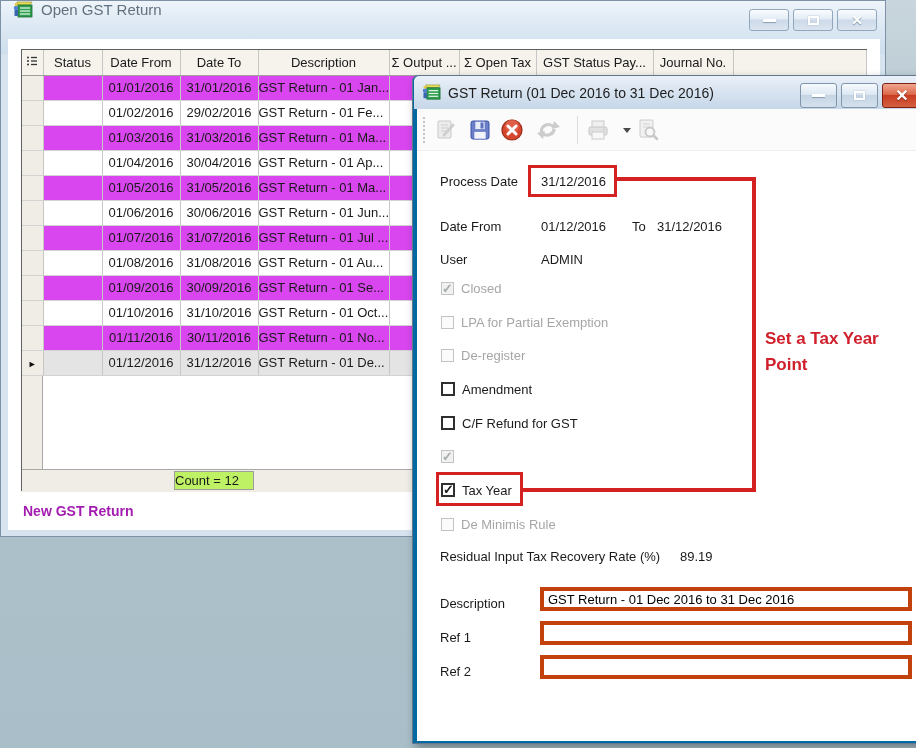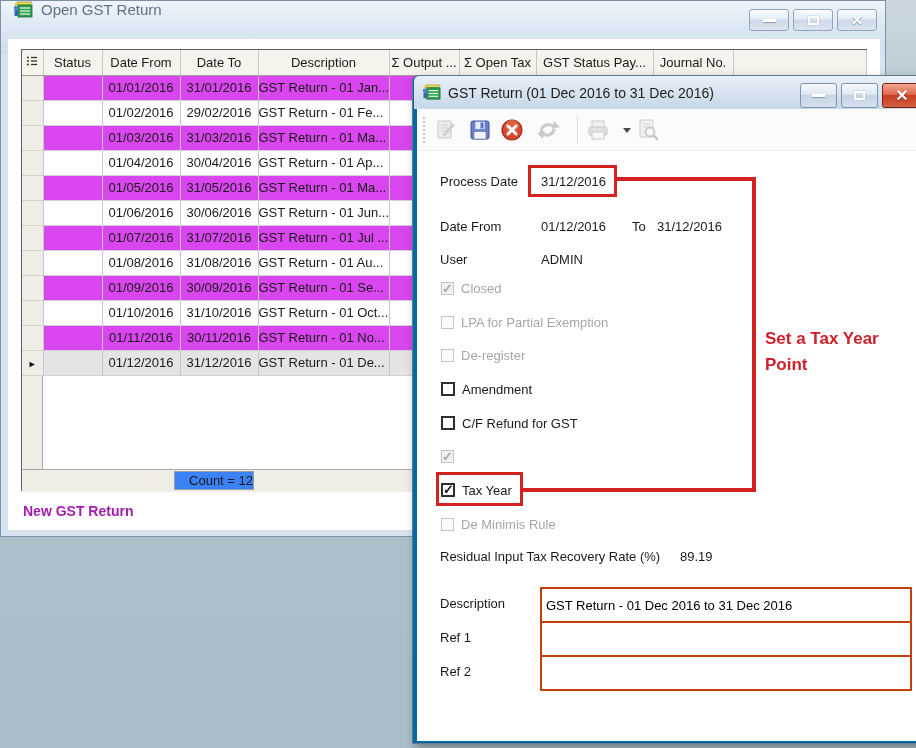--- a/index.html
+++ b/index.html
@@ -32,22 +32,22 @@
   tr.green td { background:#d946ef; }
   tr.green td.sel { background:#efede6; }
   tr.selected td { background:#e4e4e4 !important; }
   tr.selected td.sel { background:#efede6 !important; }
   tr.selected td.sel::after { content:"►"; font-size:9px; color:#111; }
   td.c { text-align:center; }
   td.dsc { text-align:left; padding-left:4px; }
   .gfill { position:relative; height:94px; background:#fff; border-bottom:1px solid #a8a8a8; }
   .gfill .selstrip { position:absolute; left:0; top:0; width:21px; height:100%; background:#efede6; border-right:1px solid #a8a8a8; }
   .gfoot { position:relative; height:22px; background:#efede6; }
-  .countbox { position:absolute; left:152px; top:1px; width:80px; height:19px; background:#3b82f6;
-    border:1px solid #9d9d9d; text-align:right; line-height:18px; }
+  .countbox { position:absolute; left:152px; top:1px; width:80px; height:19px; background:#bef264;
+    border:1px solid #9d9d9d; text-align:left; line-height:18px; }
   .newlink { position:absolute; left:15px; top:464px; color:#a21caf; font-weight:bold; font-size:14px; cursor:pointer; }
 
   
   .dlg { position:absolute; left:412px; top:75px; width:522px; height:669px;
     background:#0369a1; border:1px solid #63788e; border-radius:6px 6px 0 0;
     box-shadow:3px 4px 10px rgba(0,0,0,.35); z-index:10; }
   .dlg-title { position:absolute; left:1px; top:0; width:519px; height:33px; border-radius:5px 5px 0 0;
     background:linear-gradient(180deg,#e9f0f8 0%,#d7e3f0 50%,#c6d7e8 100%);
     display:flex; align-items:center; }
   .dlg-title .ttl { color:#1d1d1d; font-size:14px; margin-left:6px; }
@@ -61,22 +61,22 @@
 
   .tbar { position:absolute; left:0; top:0; width:100%; height:42px; background:#fbfbfb; border-bottom:1px solid #efefef; }
   .grip { position:absolute; left:6px; top:8px; height:26px; width:0; border-left:2px dotted #c4c4c4; }
   .tico { position:absolute; top:8px; width:26px; height:26px; display:flex; align-items:center; justify-content:center; }
   .tsep { position:absolute; left:160px; top:7px; height:28px; width:0; border-left:1px solid #dcdcdc; }
   .caret { position:absolute; left:206px; top:19px; width:0; height:0;
     border-left:4px solid transparent; border-right:4px solid transparent; border-top:5px solid #4a4a4a; }
 
   .flabel { position:absolute; white-space:nowrap; }
   .fvalue { position:absolute; white-space:nowrap; }
-  .tinput { position:absolute; height:24px; width:372px; border:2px solid #c2410c; background:#fff;
-    font-family:"Liberation Sans",sans-serif; font-size:13px; padding:16px 4px; }
+  .tinput { position:absolute; height:24px; width:372px; border:4px solid #c2410c; background:#fff;
+    font-family:"Liberation Sans",sans-serif; font-size:13px; padding:0 4px; }
 
   .cbrow { position:absolute; left:24px; display:flex; align-items:center; height:16px; }
   .cb { width:14px; height:14px; background:#fff; border:2px solid #2f2f2f; position:relative; flex:none; }
   .cbrow .cblabel { margin-left:7px; }
   .cbrow.checked .cb::after { content:"✓"; position:absolute; left:0px; top:-3px; font-size:13px; font-weight:bold; color:#1a1a1a; }
   .cbrow.disabled .cb { border:1px solid #c3c3c3; width:13px; height:13px; background:#fbfbfb; }
   .cbrow.disabled .cblabel { color:#a6a6a6; }
   .cbrow.disabled.checked .cb { background:#f1f1f1; }
   .cbrow.disabled.checked .cb::after { color:#a7adad; top:-2px; }
 

